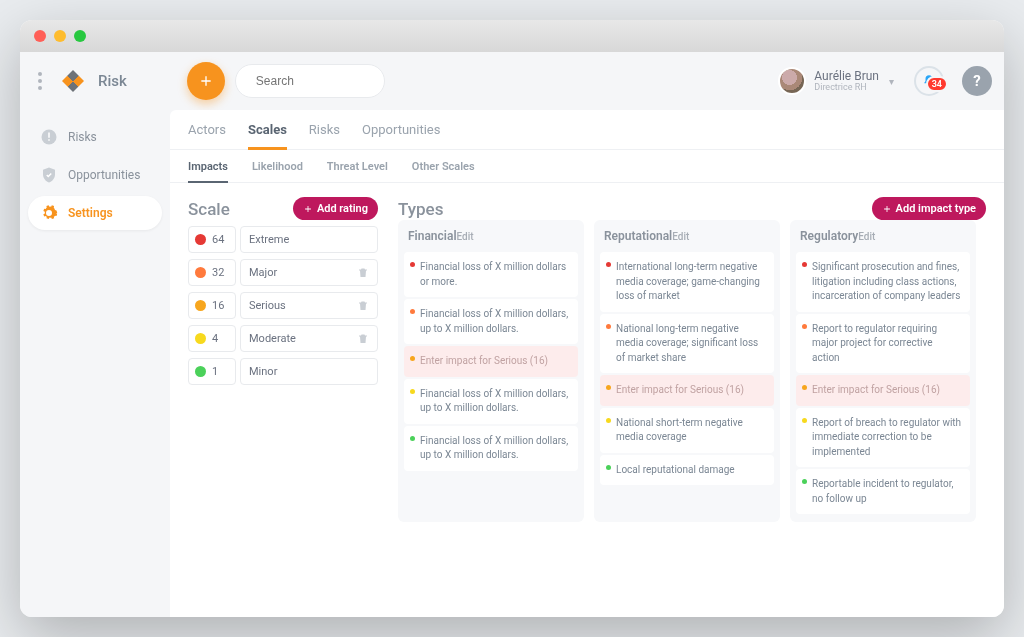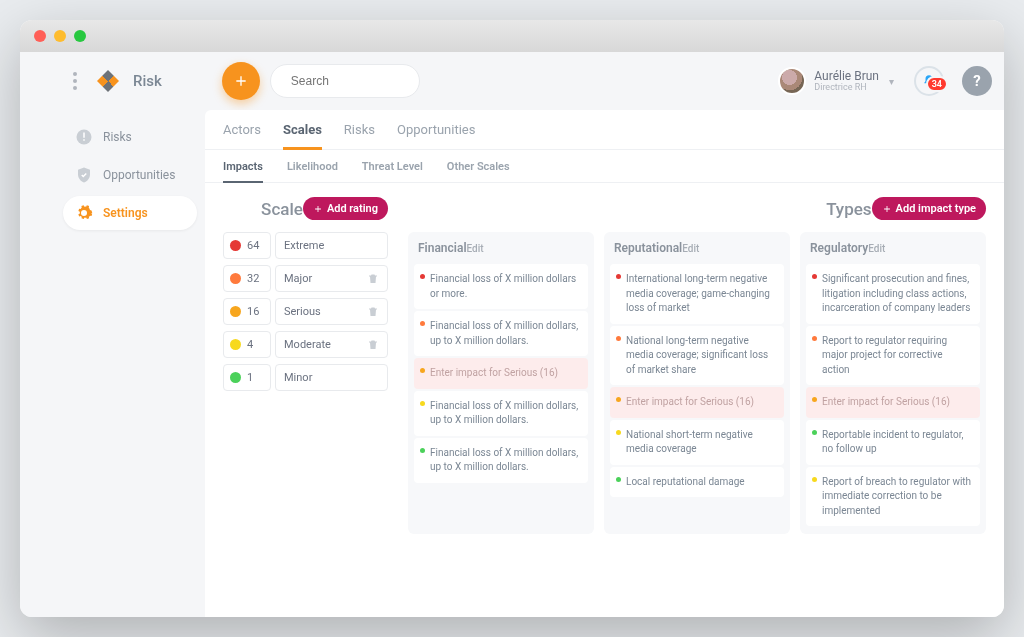--- a/index.html
+++ b/index.html
@@ -28,21 +28,21 @@
     display: flex;
     align-items: center;
     padding: 0 14px;
     gap: 8px;
   }
   .tl-dot { width: 12px; height: 12px; border-radius: 50%; }
   .tl-red { background:#ff5f57; }
   .tl-yellow { background:#febc2e; }
   .tl-green { background:#28c840; }
 
-  .chrome { flex:1; display:flex; flex-direction:column; background:#f5f6f8;padding-left:35px; }
+  .chrome { flex:1; display:flex; flex-direction:column; background:#f5f6f8; }
 
   .topbar {
     height: 58px;
     display:flex;
     align-items:center;
     padding: 0 12px 0 8px;
     gap: 10px;
   }
   .dots-v {
     width: 24px; display:flex; flex-direction:column; align-items:center; gap:3px;
@@ -139,21 +139,21 @@
     display:flex; gap:24px; padding:10px 18px 0; border-bottom:1px solid #eef0f3;
   }
   .subtab { font-size:11px; font-weight:600; color:#9aa3ad; padding-bottom:8px; cursor:pointer; }
   .subtab.active { color:#5a6572; border-bottom:2px solid #5a6572; margin-bottom:-1px; }
 
   .content { flex:1; display:flex; padding:14px 18px; gap:20px; overflow:auto; }
 
   .col-scale { width:190px; }
   .col-types { flex:1; }
 
-  .colhead { display:flex; align-items:center; justify-content:flex-end; margin-bottom:12px; }
+  .colhead { display:flex; align-items:center; justify-content:space-between; }
   .colhead h2 { font-size:17px; color:#8a929c; font-weight:500; }
   .pillbtn {
     background:#be185d; color:#fff; border-radius:14px;
     font-size:11px; font-weight:600; padding:5px 10px;
     display:flex; align-items:center; gap:4px; cursor:pointer;
   }
   .pillbtn svg { width:10px;height:10px; fill:#fff; }
 
   .scale-list { display:flex; flex-direction:column; gap:6px; margin-top:6px; }
   .scale-row { display:flex; gap:4px; }
@@ -396,22 +396,22 @@
                 </div>
                 <div class="type-col">
                   <div class="type-head">
                     <span>Regulatory</span>
                     <span class="edit">Edit</span>
                   </div>
                   <div class="type-list">
                     <div class="impact" style="--dot: #e53935;">Significant prosecution and fines, litigation including class actions, incarceration of company leaders</div>
                     <div class="impact" style="--dot: #ff7a3d;">Report to regulator requiring major project for corrective action</div>
                     <div class="impact empty" style="--dot: #f7a61e;">Enter impact for Serious (16)</div>
+                    <div class="impact" style="--dot: #f7d91e;">Report of breach to regulator with immediate correction to be implemented</div>
                     <div class="impact" style="--dot: #4bd15a;">Reportable incident to regulator, no follow up</div>
-                    <div class="impact" style="--dot: #f7d91e;">Report of breach to regulator with immediate correction to be implemented</div>
                   </div>
                 </div>
               </div>
           </div>
         </div>
       </div>
     </div>
 
   </div>
 </div>

